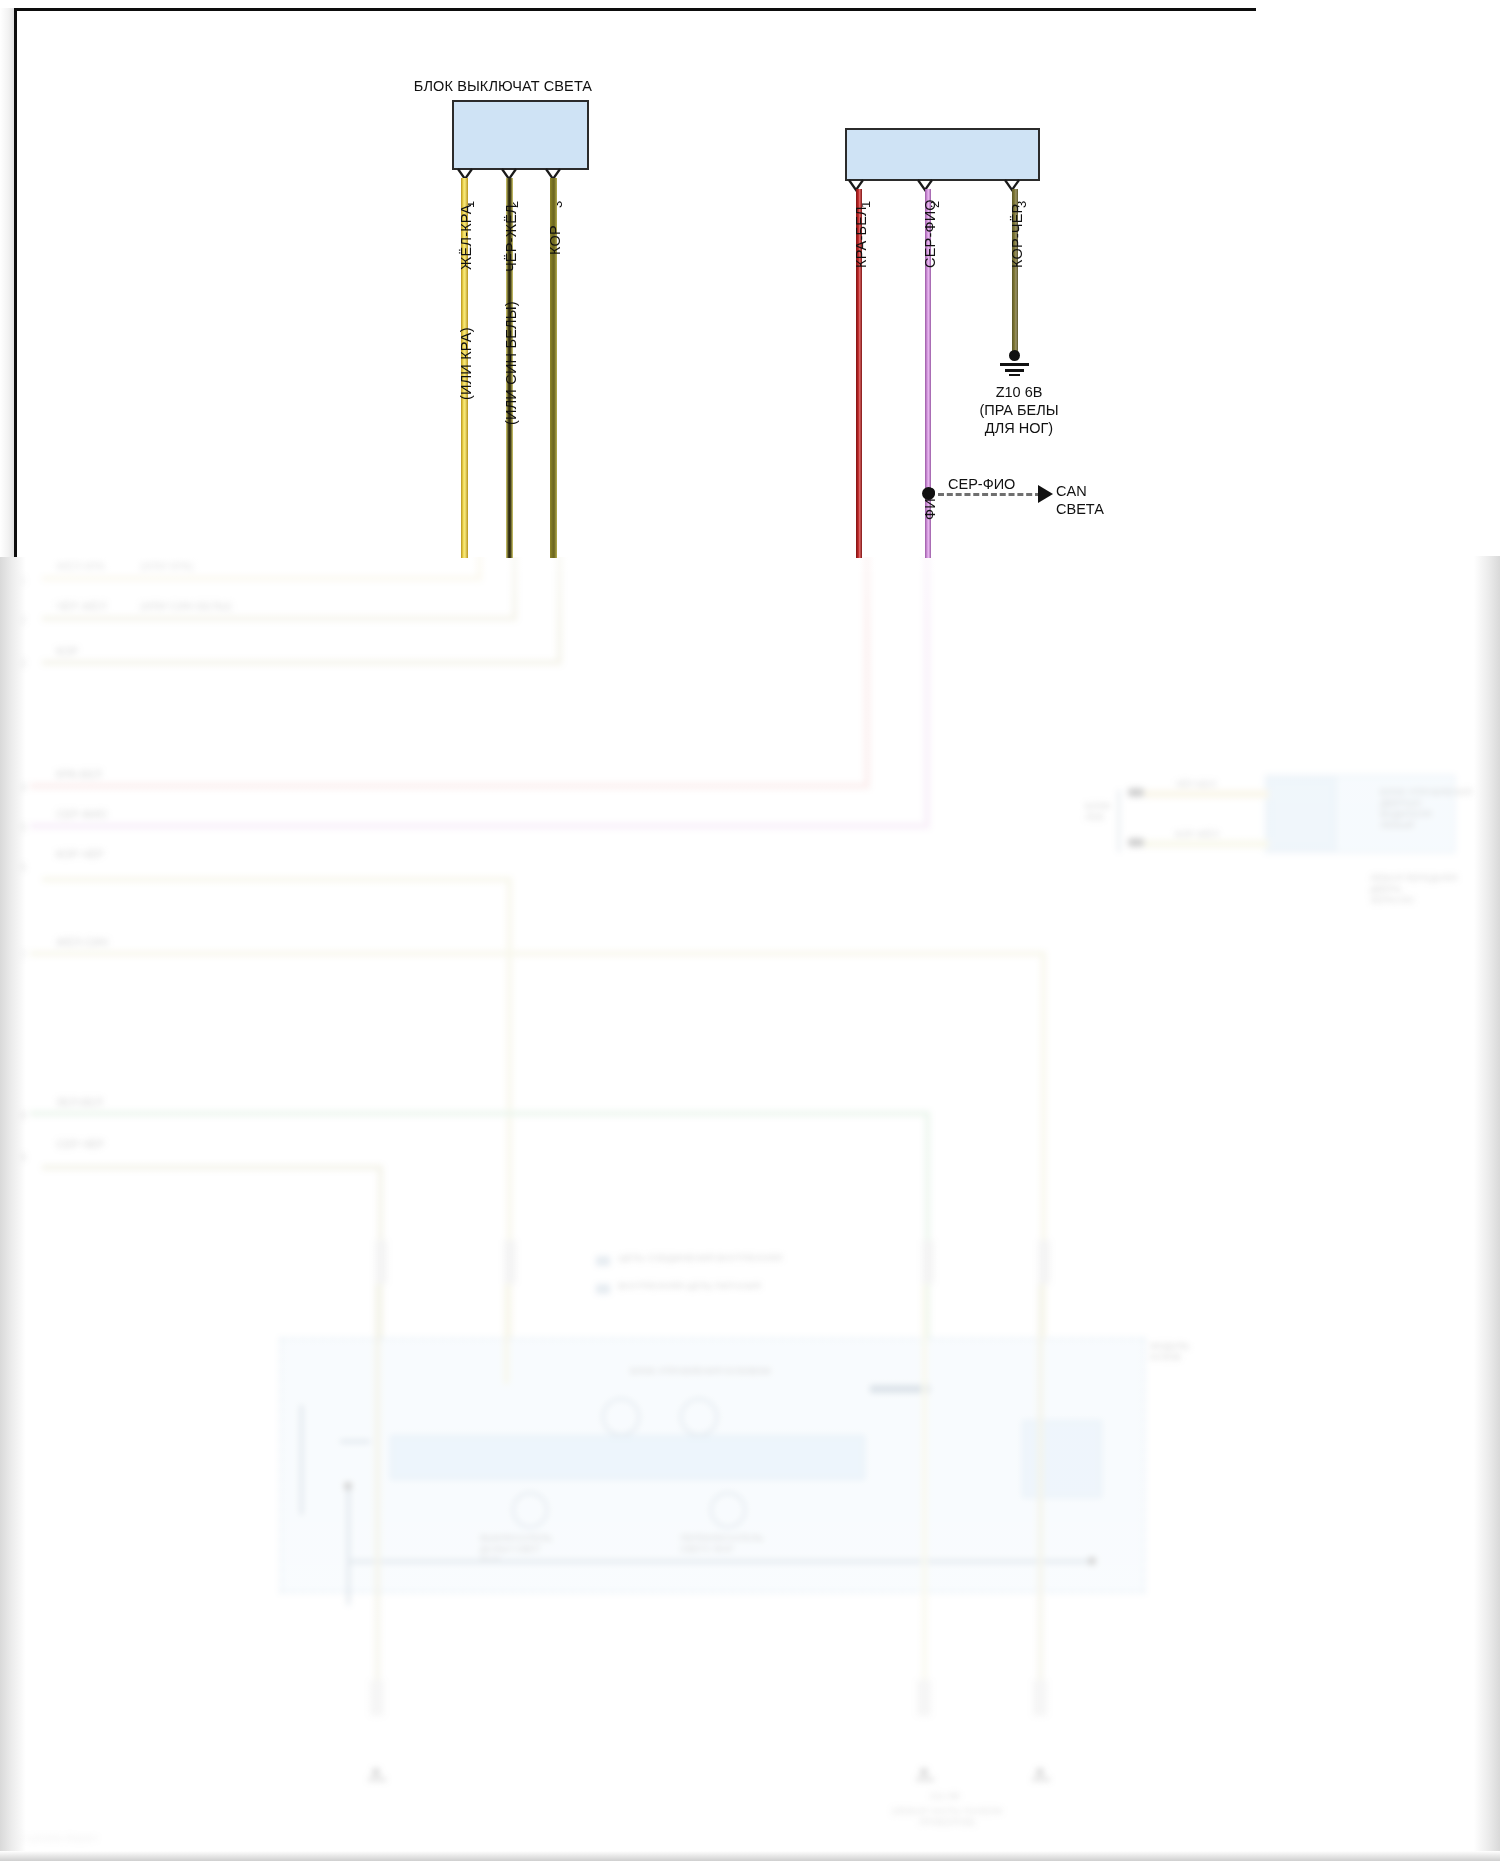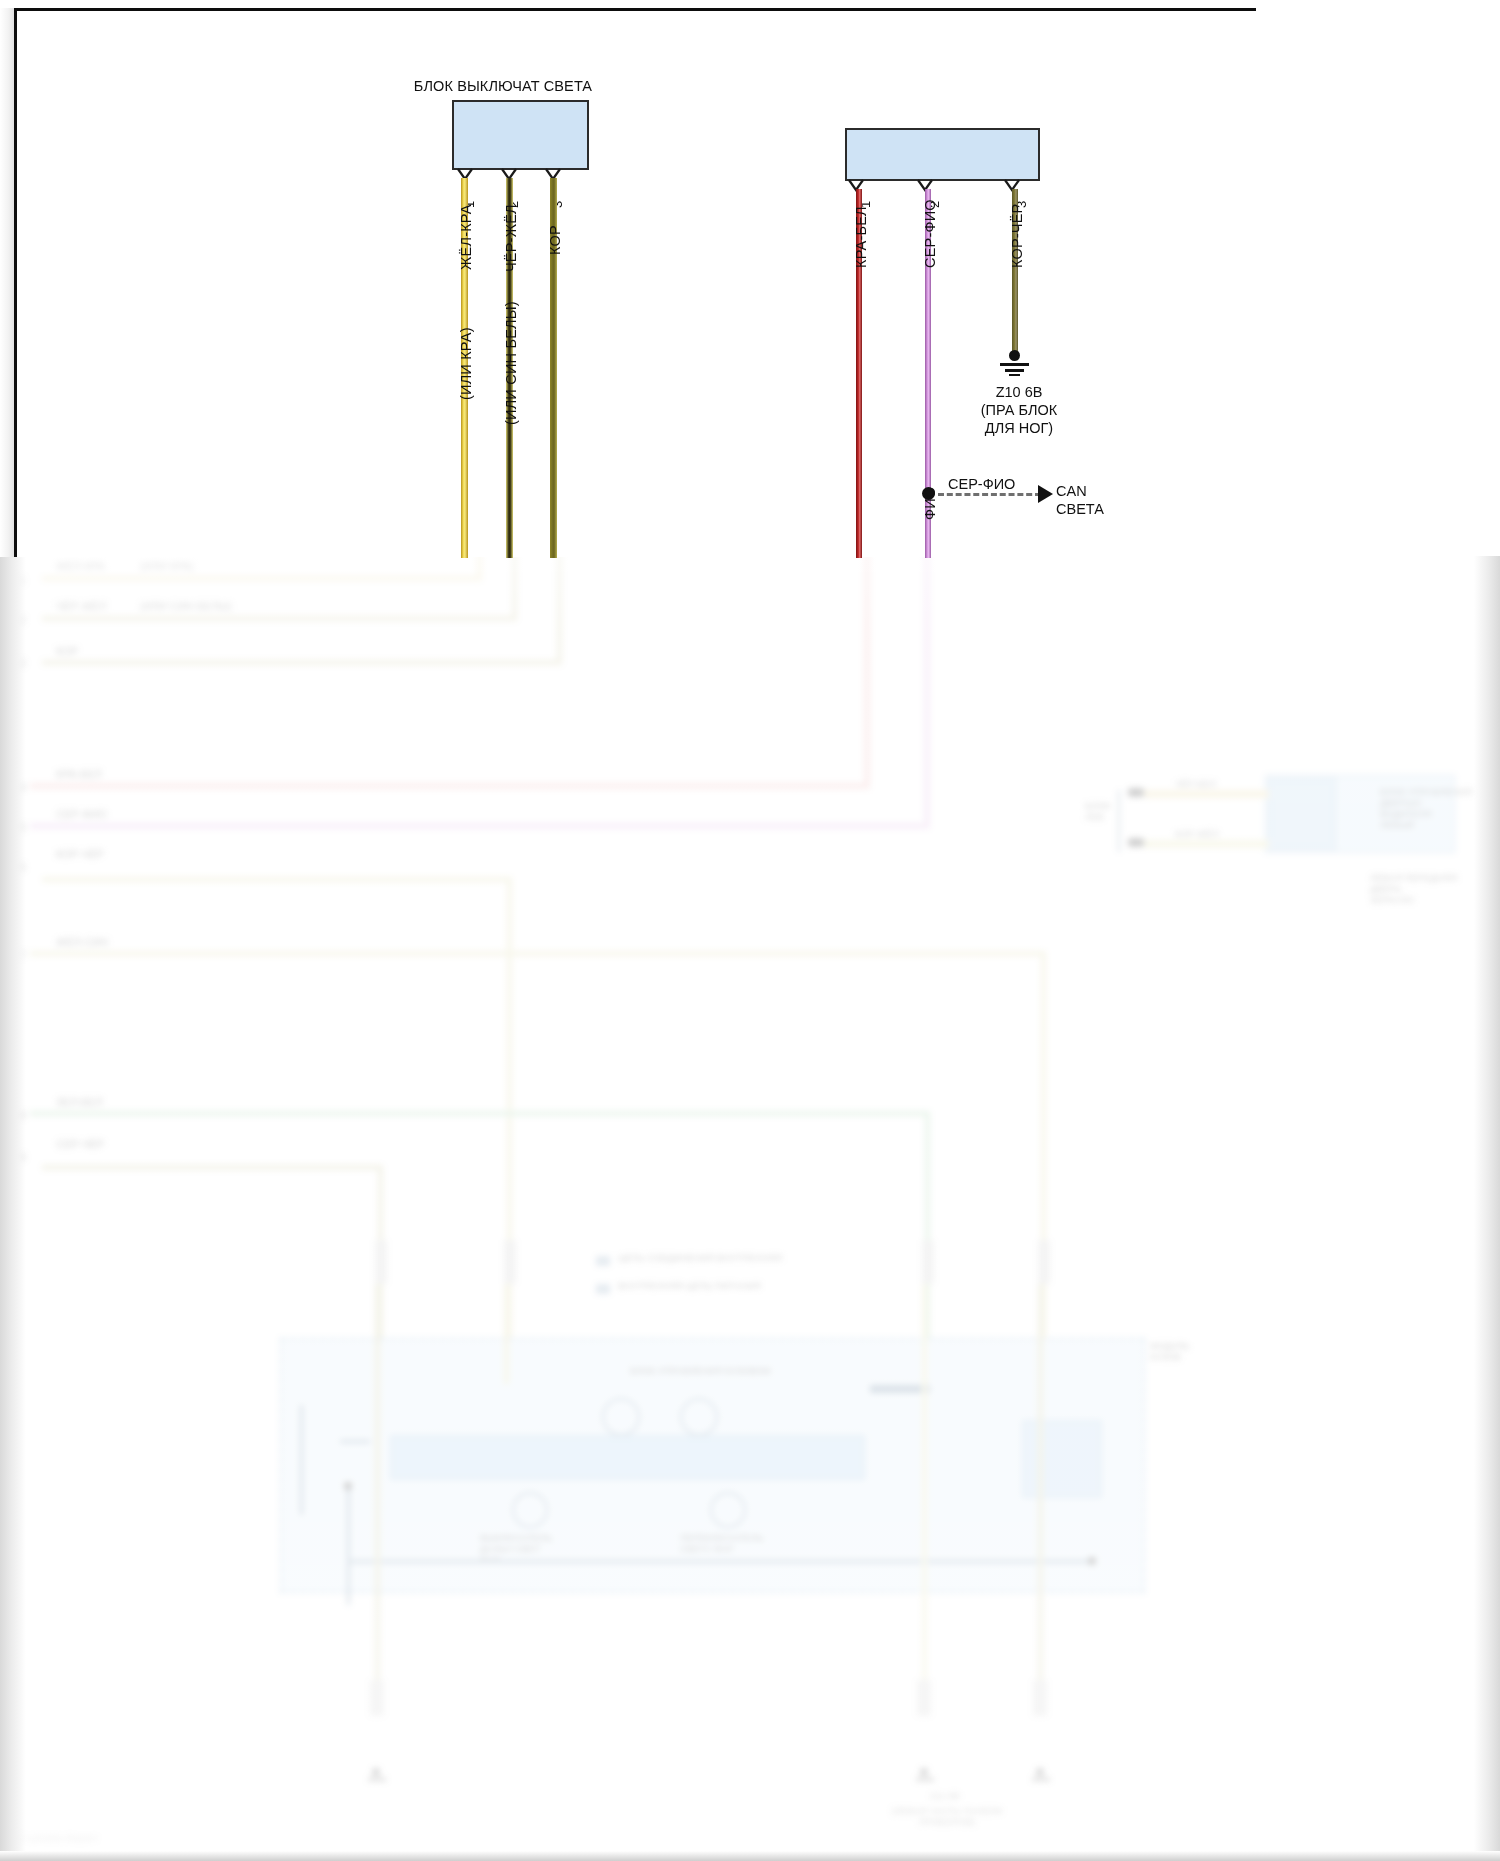--- a/index.html
+++ b/index.html
@@ -425,21 +425,21 @@
 
     <div class="wire-lbl" style="left:853px; top:268px;">КРА-БЕЛ</div>
     <div class="wire-lbl" style="left:922px; top:268px;">СЕР-ФИО</div>
     <div class="wire-lbl" style="left:1009px; top:268px;">КОР-ЧЁР</div>
 
     <div class="gnd-dot" style="left:1009px; top:350px;"></div>
     <div class="gnd-b1" style="left:1000px; top:363px; width:29px;"></div>
     <div class="gnd-b2" style="left:1005px; top:369px; width:19px;"></div>
     <div class="gnd-b3" style="left:1009px; top:374px; width:11px;"></div>
     <div class="gnd-label" style="left:945px; top:383px; width:148px;">Z10 6В</div>
-    <div class="gnd-label" style="left:945px; top:401px; width:148px;">(ПРА БЛОК
+    <div class="gnd-label" style="left:945px; top:401px; width:148px;">(ПРА БЕЛЫ
 ДЛЯ НОГ)</div>
 
     <div class="node-dot" style="left:922px; top:487px;"></div>
     <div class="dashed-line" style="left:938px; top:493px; width:103px;"></div>
     <div class="arrow-head" style="left:1038px; top:485px;"></div>
     <div class="plain-lbl" style="left:948px; top:475px;">СЕР-ФИО</div>
     <div class="plain-lbl" style="left:1056px; top:482px;">CAN
 СВЕТА</div>
     <div class="wire-lbl" style="left:922px; top:520px;">ФИО</div>
 

